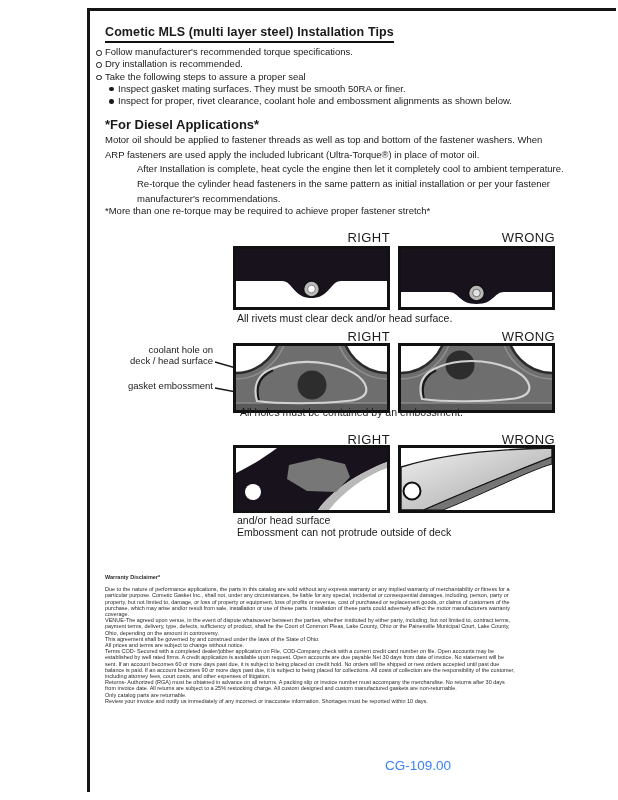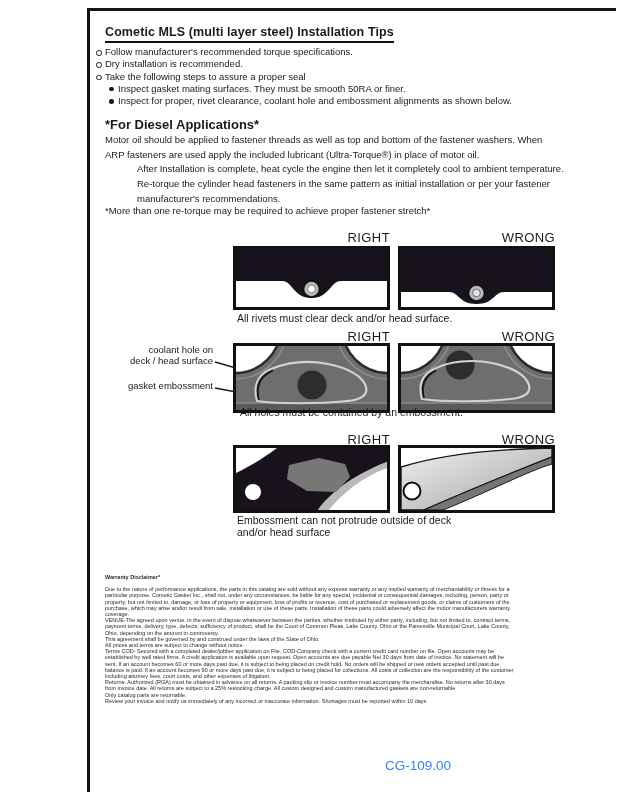--- a/index.html
+++ b/index.html
@@ -182,22 +182,22 @@
     </defs>
     <rect x="1.5" y="1.5" width="154" height="65" fill="#ffffff" stroke="#111" stroke-width="3"></rect>
     <g clip-path="url(#c4)">
       <path d="M3,22 C45,9 95,4 154,3 V12 C108,30 60,50 26,65 H3 Z" fill="url(#g2)" stroke="#161616" stroke-width="1.4"></path>
       <path d="M154,12 C108,30 60,50 26,65 H45 C90,47 130,26 154,19 Z" fill="url(#g3)" stroke="#161616" stroke-width="1"></path>
       <circle cx="14" cy="46" r="8.5" fill="#ffffff" stroke="#111" stroke-width="2"></circle>
     </g>
   </svg>
 
   <div class="abs cap" style="left:237px;top:515px;">
+    <div>and/or head surface</div>
     <div>Embossment can not protrude outside of deck</div>
-    <div>and/or head surface</div>
   </div>
 
   <div class="abs warranty">
     <p class="wh">Warranty Disclaimer*</p>
     <p class="mb3">Due to the nature of performance applications, the parts in this catalog are sold without any express warranty or any implied warranty of merchantability or fitness for a particular purpose.  Cometic Gasket Inc., shall not, under any circumstances, be liable for any special, incidental or consequential damages, including, person, party or property, but not limited to, damage, or loss of property or equipment, loss of profits or revenue, cost of purchased or replacement goods, or claims of customers of the purchase, which may arise and/or result from sale, installation or use of these parts.  Installation of these parts could adversely affect the motor manufacturers warranty coverage.</p>
     <p>VENUE-The agreed upon venue, in the event of dispute whatsoever between the parties, whether instituted by either party, including, but not limited to, contract terms, payment terms, delivery, type, defects, sufficiency of product, shall be the Court of Common Pleas, Lake County, Ohio or the Painesville Municipal Court, Lake County, Ohio, depending on the amount in controversy.</p>
     <p class="mb2">This agreement shall be governed by and construed under the laws of the State of Ohio.</p>
     <p class="mb">All prices and terms are subject to change without notice.</p>
     <p class="mb">Terms COD- Secured with a completed dealer/jobber application on File, COD-Company check with a current credit card number on file.  Open accounts may be established by well rated firms.  A credit application is available upon request.  Open accounts are due payable Net 30 days from date of invoice.  No statement will be sent.  If an account becomes 60 or more days past due, it is subject to being placed on credit hold.  No orders will be shipped or new orders accepted until past due balance is paid.  If an account becomes 90 or more days past due, it is subject to being placed for collections.  All costs of collection are the responsibility of the customer, including attorney fees, court costs, and other expenses of litigation.</p>
     <p class="mb">Returns- Authorized (RGA) must be obtained in advance on all returns.  A packing slip or invoice number must accompany the merchandise.  No returns after 30 days from invoice date.  All returns are subject to a 25% restocking charge.  All custom designed and custom manufactured gaskets are non-returnable.</p>

